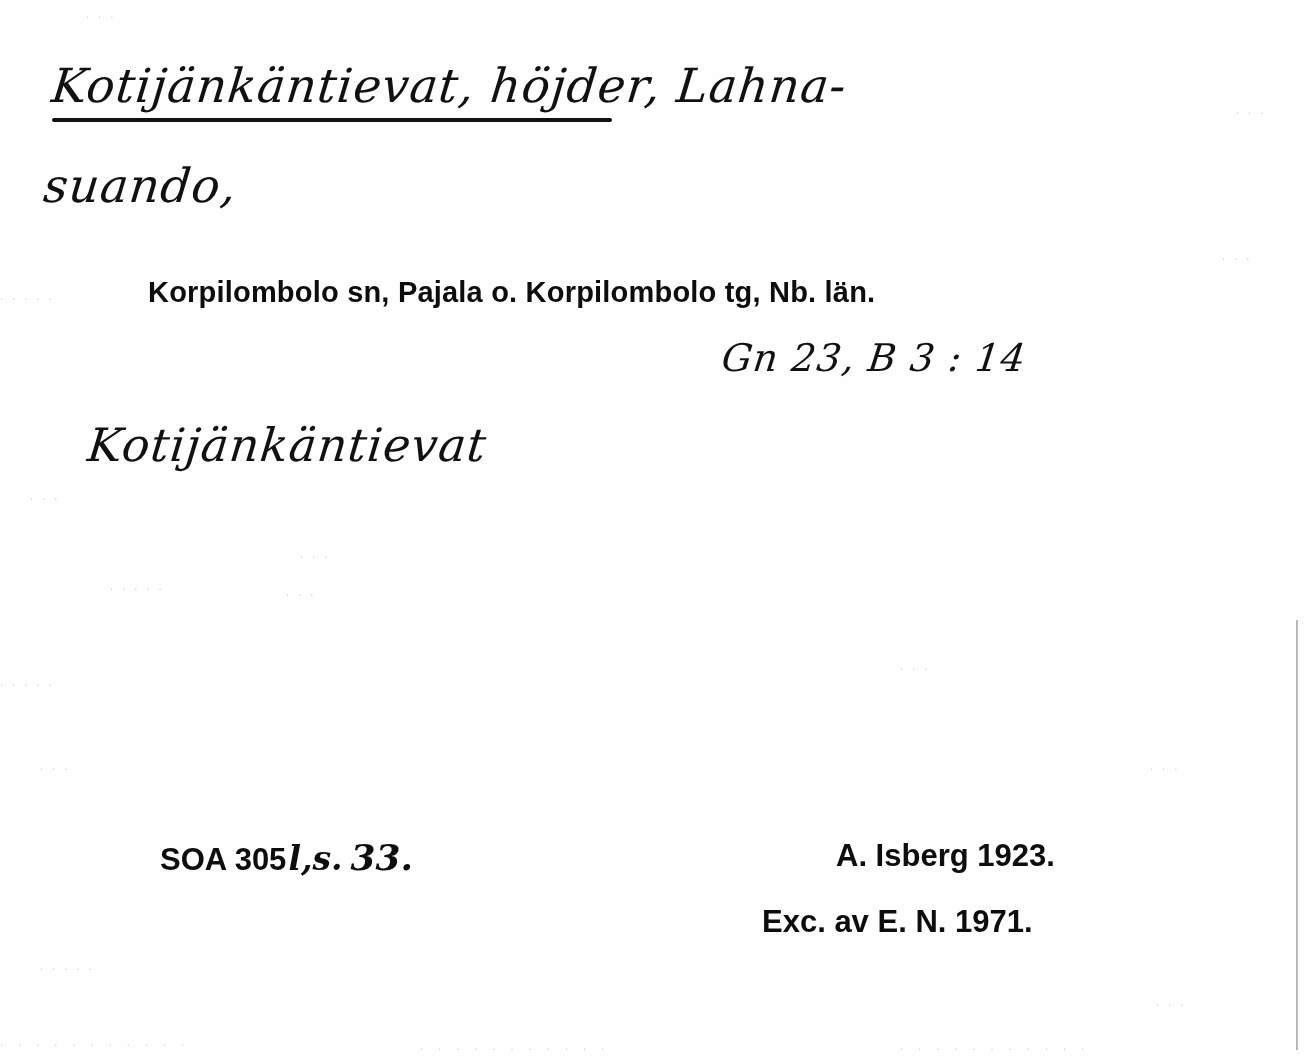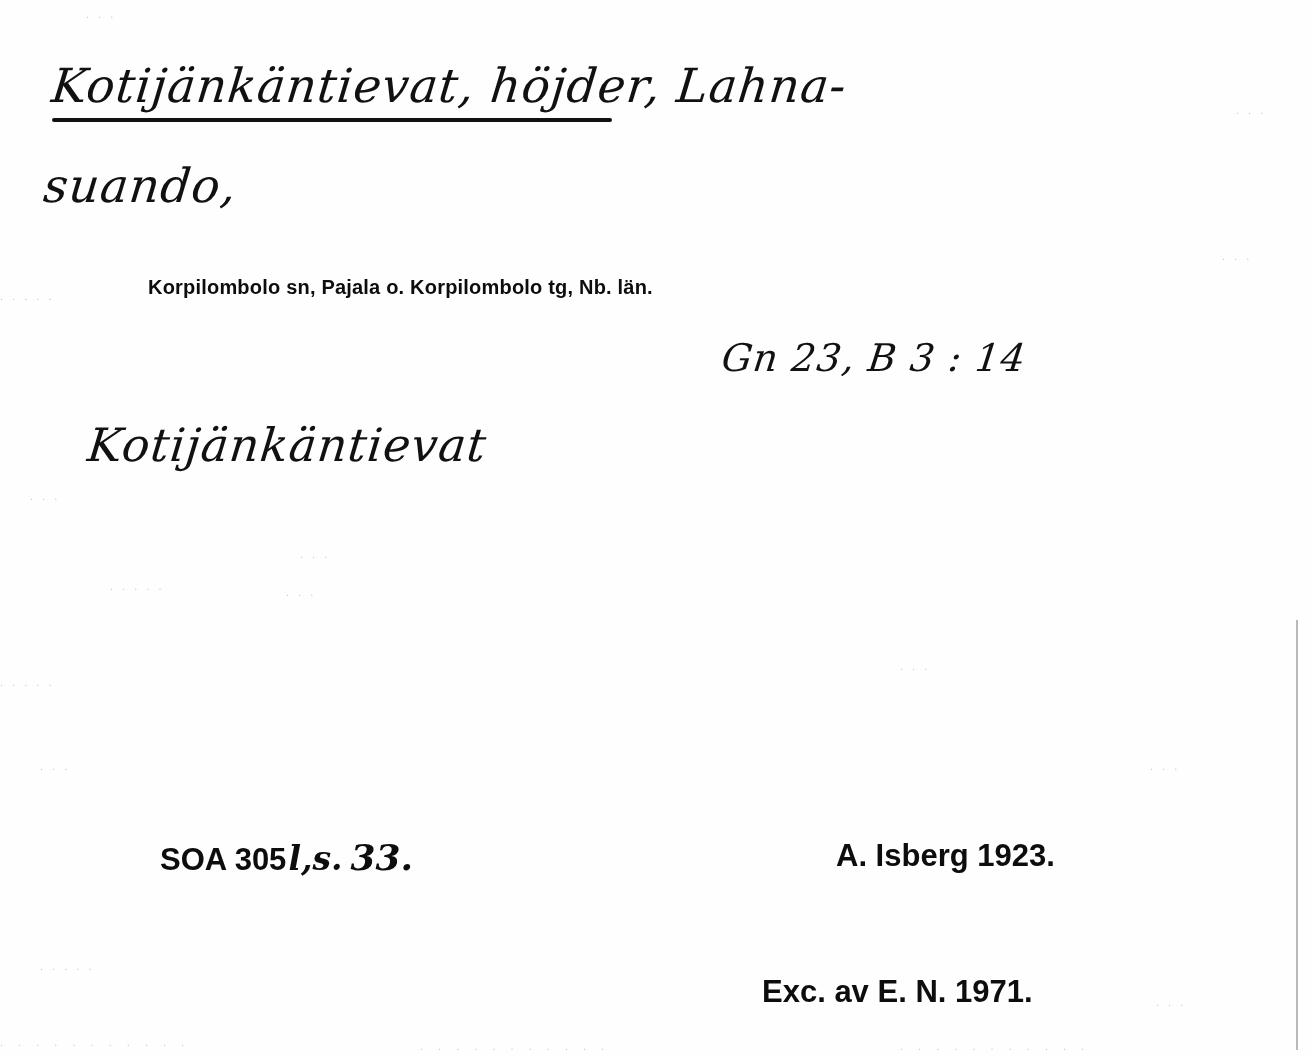--- a/index.html
+++ b/index.html
@@ -56,21 +56,21 @@
     font-family: "Liberation Sans", sans-serif;
     font-weight: bold;
     color: #0d0d0d;
     white-space: nowrap;
   }
 
   #t-line1 { position: absolute; left: 52px;  top: 58px; }
   #t-line2 { position: absolute; left: 44px;  top: 158px; }
   #ul1 { left: 52px; top: 118px; width: 560px; }
 
-  #parish { position: absolute; left: 148px; top: 276px; font-size: 20px; letter-spacing: 0.2px; }
+  #parish { position: absolute; left: 148px; top: 276px; font-size: 29px; letter-spacing: 0.2px; }
 
   #ref { position: absolute; left: 722px; top: 336px; font-size: 38px; transform: skewX(-7deg); }
 
   #name-big { position: absolute; left: 88px; top: 418px; font-size: 46px; transform: skewX(-6deg); }
 
   #soa { position: absolute; left: 160px; top: 836px; font-size: 31px; text-align: center; }
   #soa .italic-num {
     font-family: "DejaVu Serif", serif;
     font-style: italic;
     font-weight: bold;
@@ -80,21 +80,21 @@
   }
   #soa .ls {
     font-family: "DejaVu Serif", serif;
     font-style: italic;
     font-weight: bold;
     font-size: 33px;
     margin: 0 2px;
   }
 
   #author { position: absolute; left: 836px; top: 838px; font-size: 31px; }
-  #exc { position: absolute; left: 762px; top: 974px; font-size: 31px; }
+  #exc { position: absolute; left: 762px; top: 904px; font-size: 31px; }
 </style>
 </head>
 <body>
 
 <div id="card">
 
   <div class="speckle" style="left:86px; top:8px;">. . .</div>
   <div class="speckle" style="left:0px;   top:290px;">. . . . .</div>
   <div class="speckle" style="left:1236px;top:104px;">. . .</div>
   <div class="speckle" style="left:1222px;top:250px;">. . .</div>

